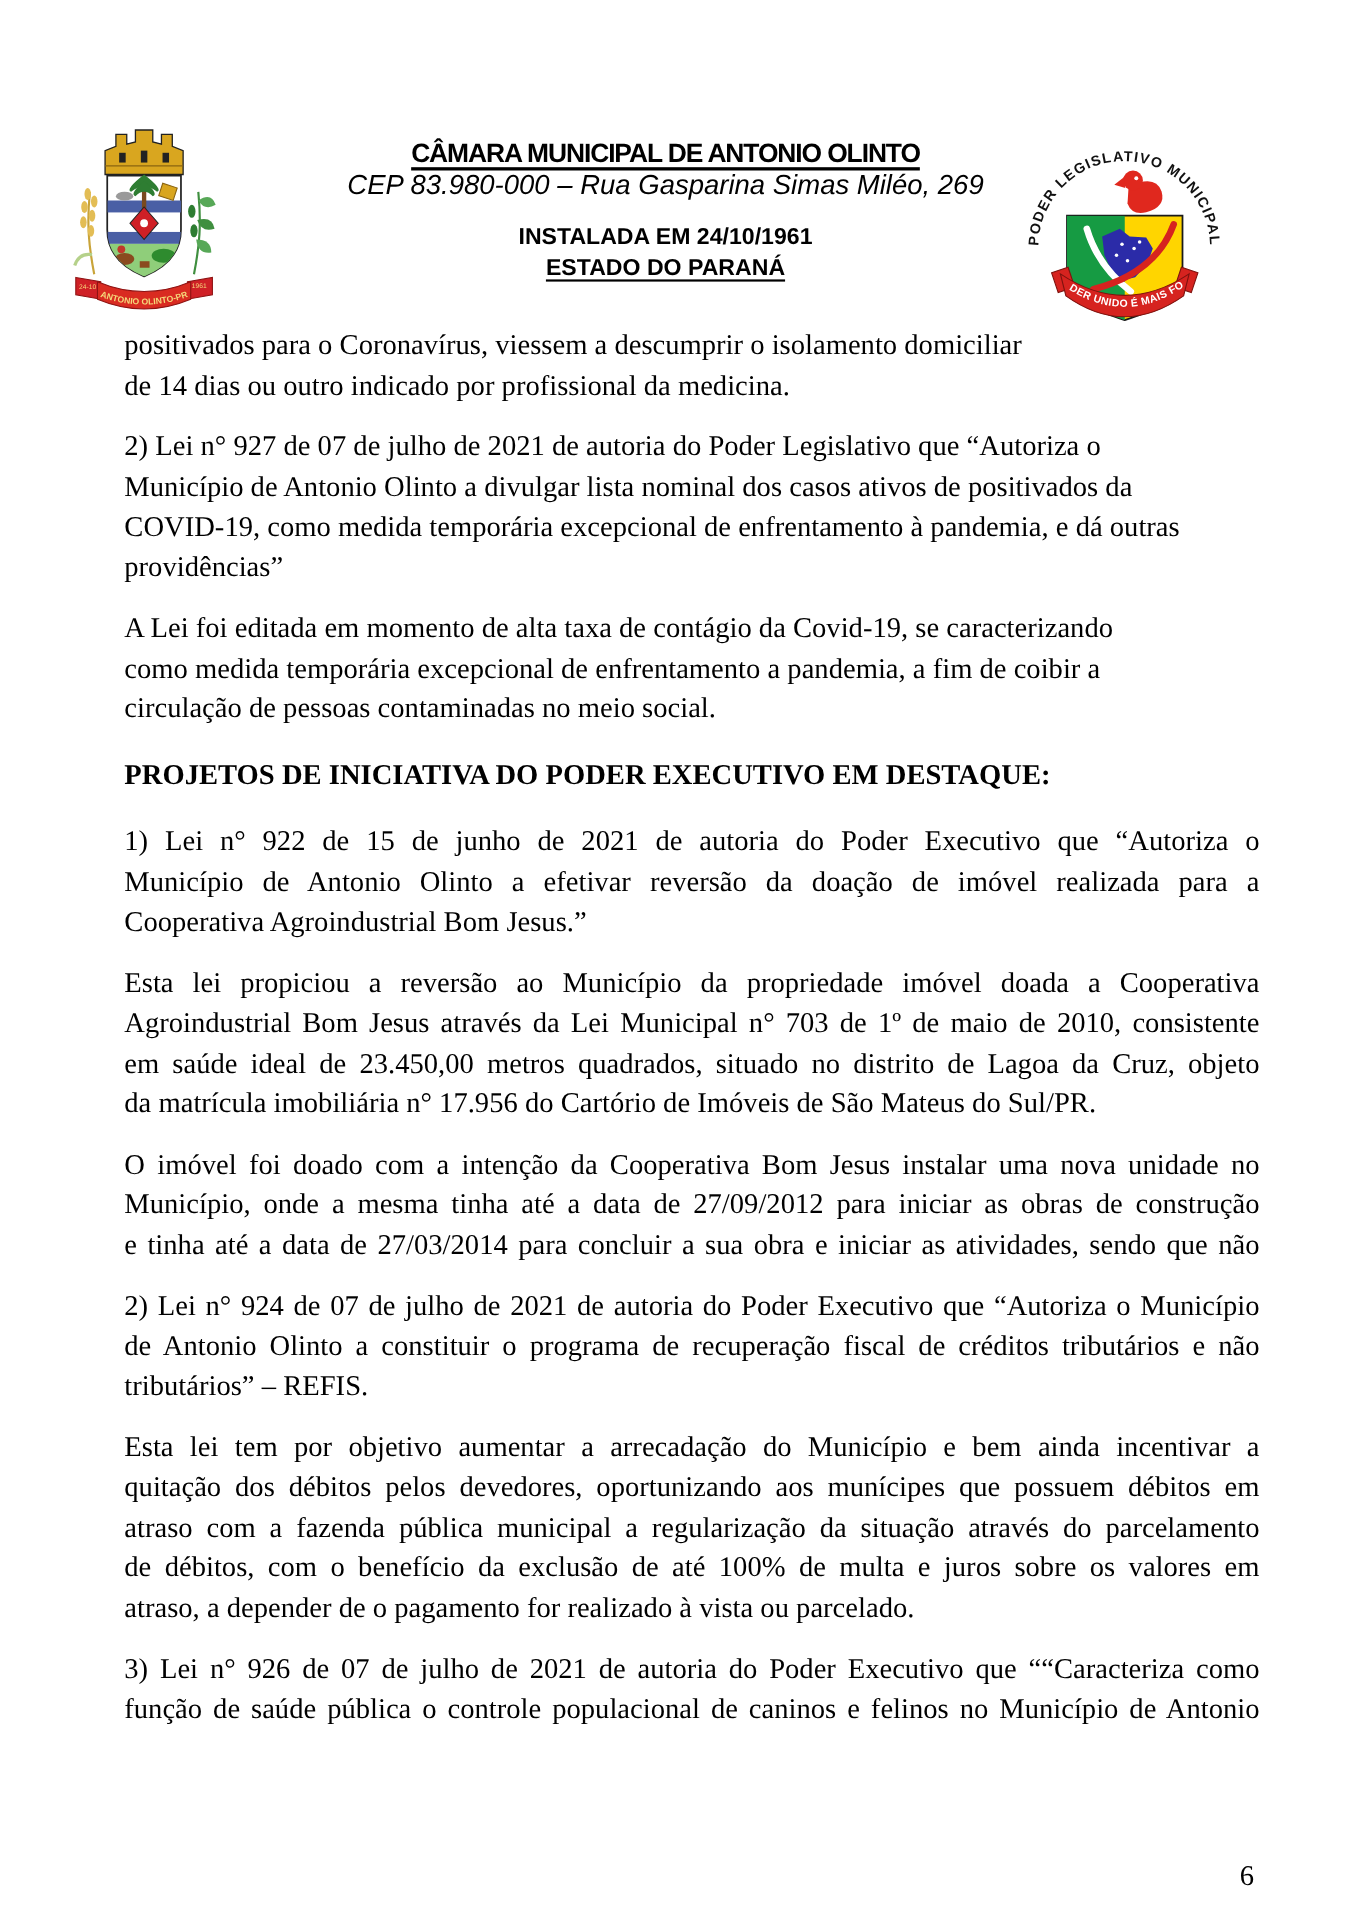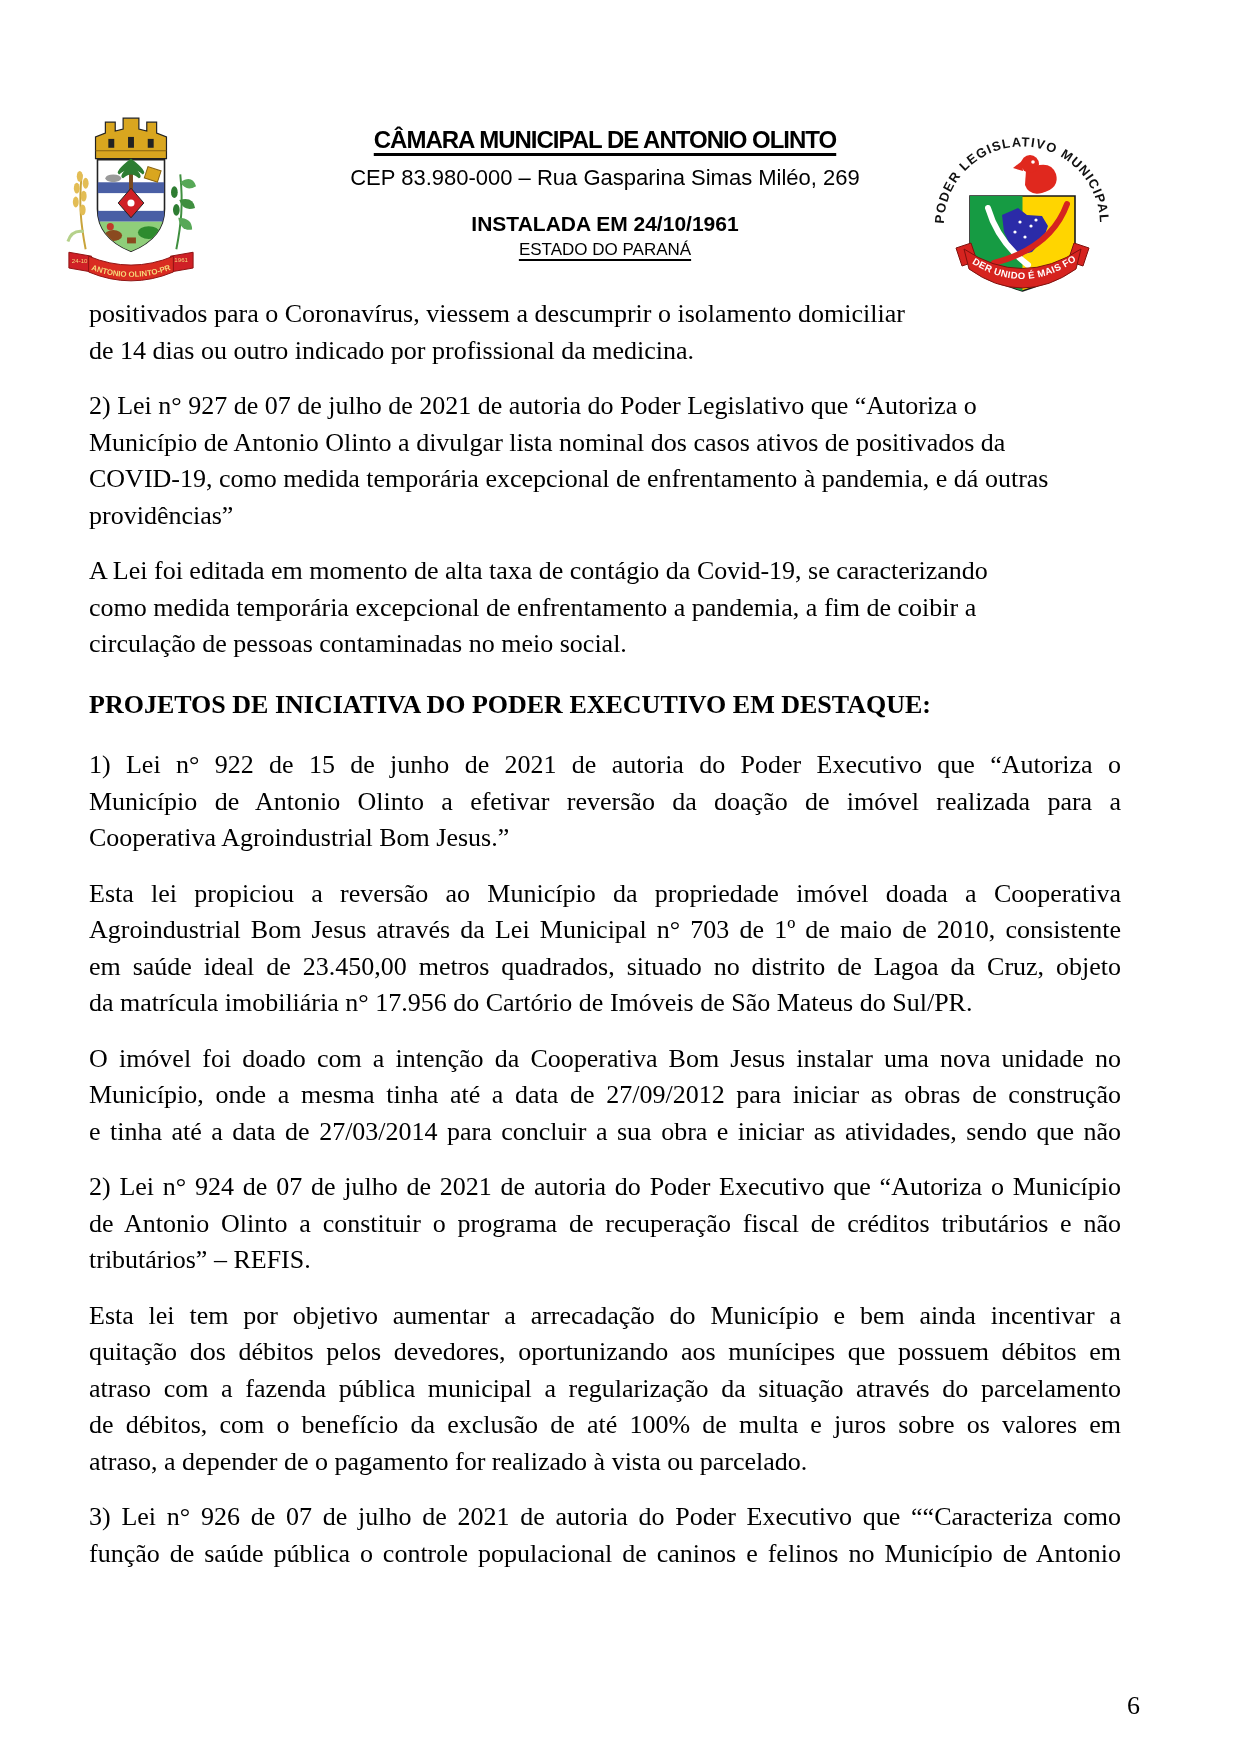--- a/index.html
+++ b/index.html
@@ -12,33 +12,33 @@
   
   .header-center{
     position:absolute;left:235px;top:126px;width:740px;text-align:center;
     font-family:"Liberation Sans", sans-serif;
   }
   .doc-title{
     font-size:24px;font-weight:bold;letter-spacing:-1px;
     text-decoration:underline;text-decoration-thickness:3px;text-underline-offset:5px;
     white-space:nowrap;
   }
-  .doc-address{font-size:22px;margin-top:11px;white-space:nowrap;}
+  .doc-address{font-size:25px;white-space:nowrap;font-style:italic;}
   .doc-installed{font-size:21px;font-weight:bold;margin-top:21px;white-space:nowrap;}
   .doc-state{
-    font-size:17px;font-weight:normal;margin-top:4px;white-space:nowrap;
+    font-size:21px;font-weight:bold;margin-top:4px;white-space:nowrap;
     text-decoration:underline;text-decoration-thickness:2px;text-underline-offset:4px;text-align:center;
   }
   .logo-left{position:absolute;left:62px;top:112px;width:138px;height:178px;}
   .logo-right{position:absolute;left:930px;top:112px;width:185px;height:192px;}
   svg text{font-family:"Liberation Sans", sans-serif;}
 
   
   .doc-body{
-    position:absolute;left:89px;top:296px;width:1032px;
+    position:absolute;left:113px;top:296px;width:1032px;
     font-size:26px;
   }
   .para{margin:0 0 19px 0;}
   .para.heading{font-weight:bold;margin-bottom:24px;margin-top:24px;}
   .line{line-height:36.5px;}
   .jline{text-align:justify;text-align-last:justify;text-justify:inter-word;}
 
   
   .page-number{
     position:absolute;left:1100px;top:1688px;width:40px;text-align:right;

